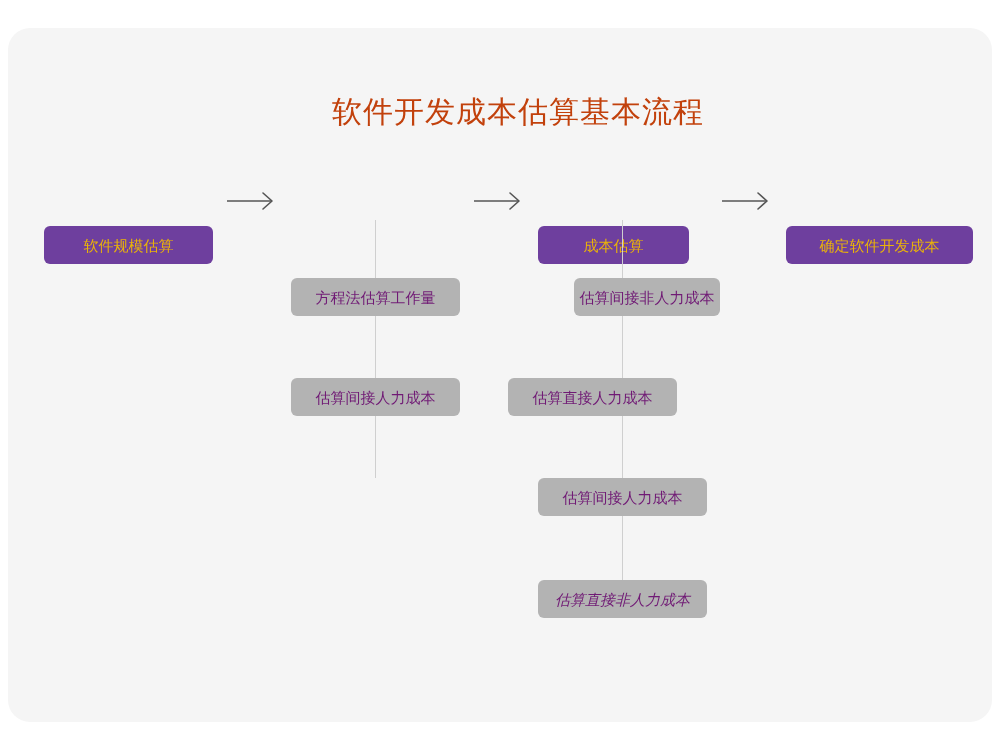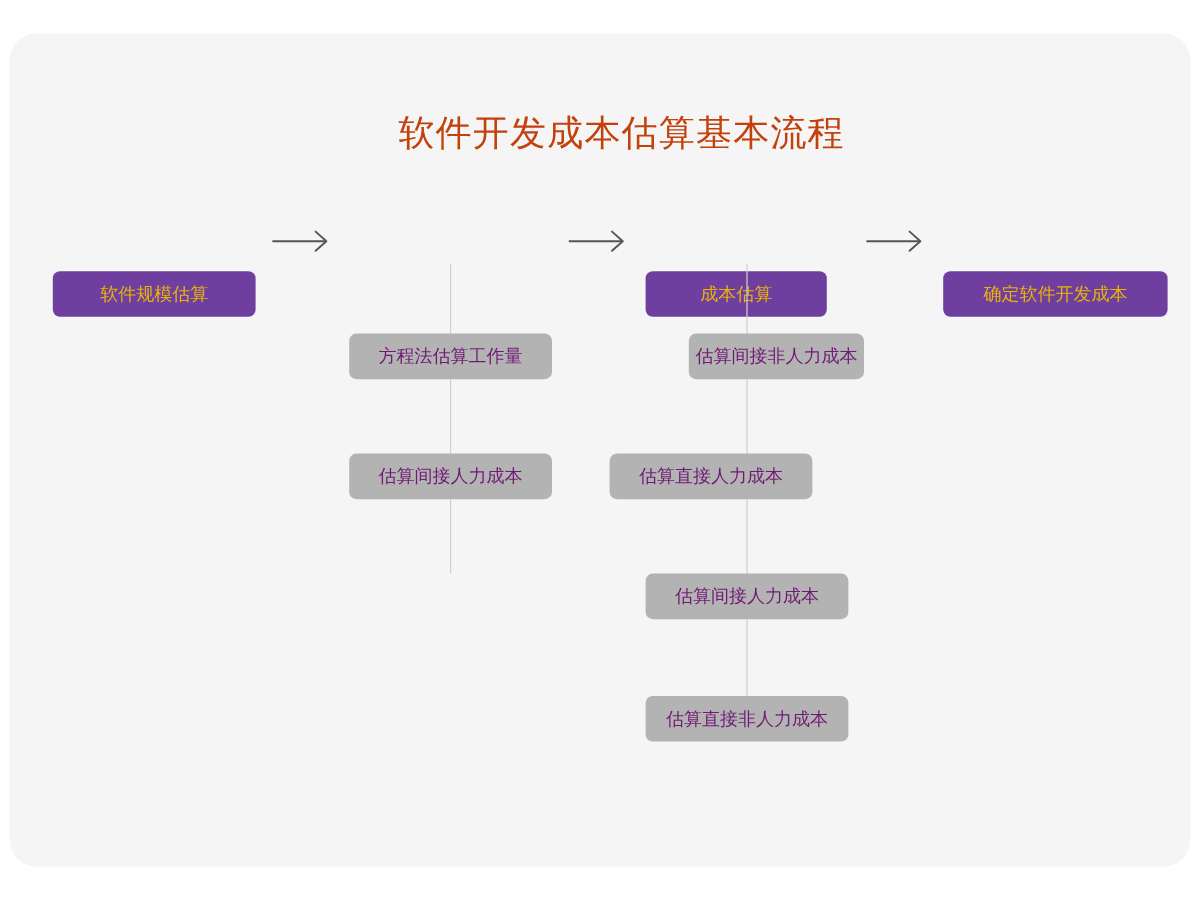--- a/index.html
+++ b/index.html
@@ -152,17 +152,17 @@
   </div>
 
   <div class="node secondary" style="left:508px; top:378px; width:169px;">
     <span>估算直接人力成本</span>
   </div>
 
   <div class="node secondary" style="left:538px; top:478px; width:169px;text-align:center;">
     <span>估算间接人力成本</span>
   </div>
 
-  <div class="node secondary" style="left:538px; top:580px; width:169px;">
+  <div class="node secondary" style="left:538px; top:580px; width:169px;font-style:italic;">
     <span>估算直接非人力成本</span>
   </div>
 
 </div>
 
 </body></html>

